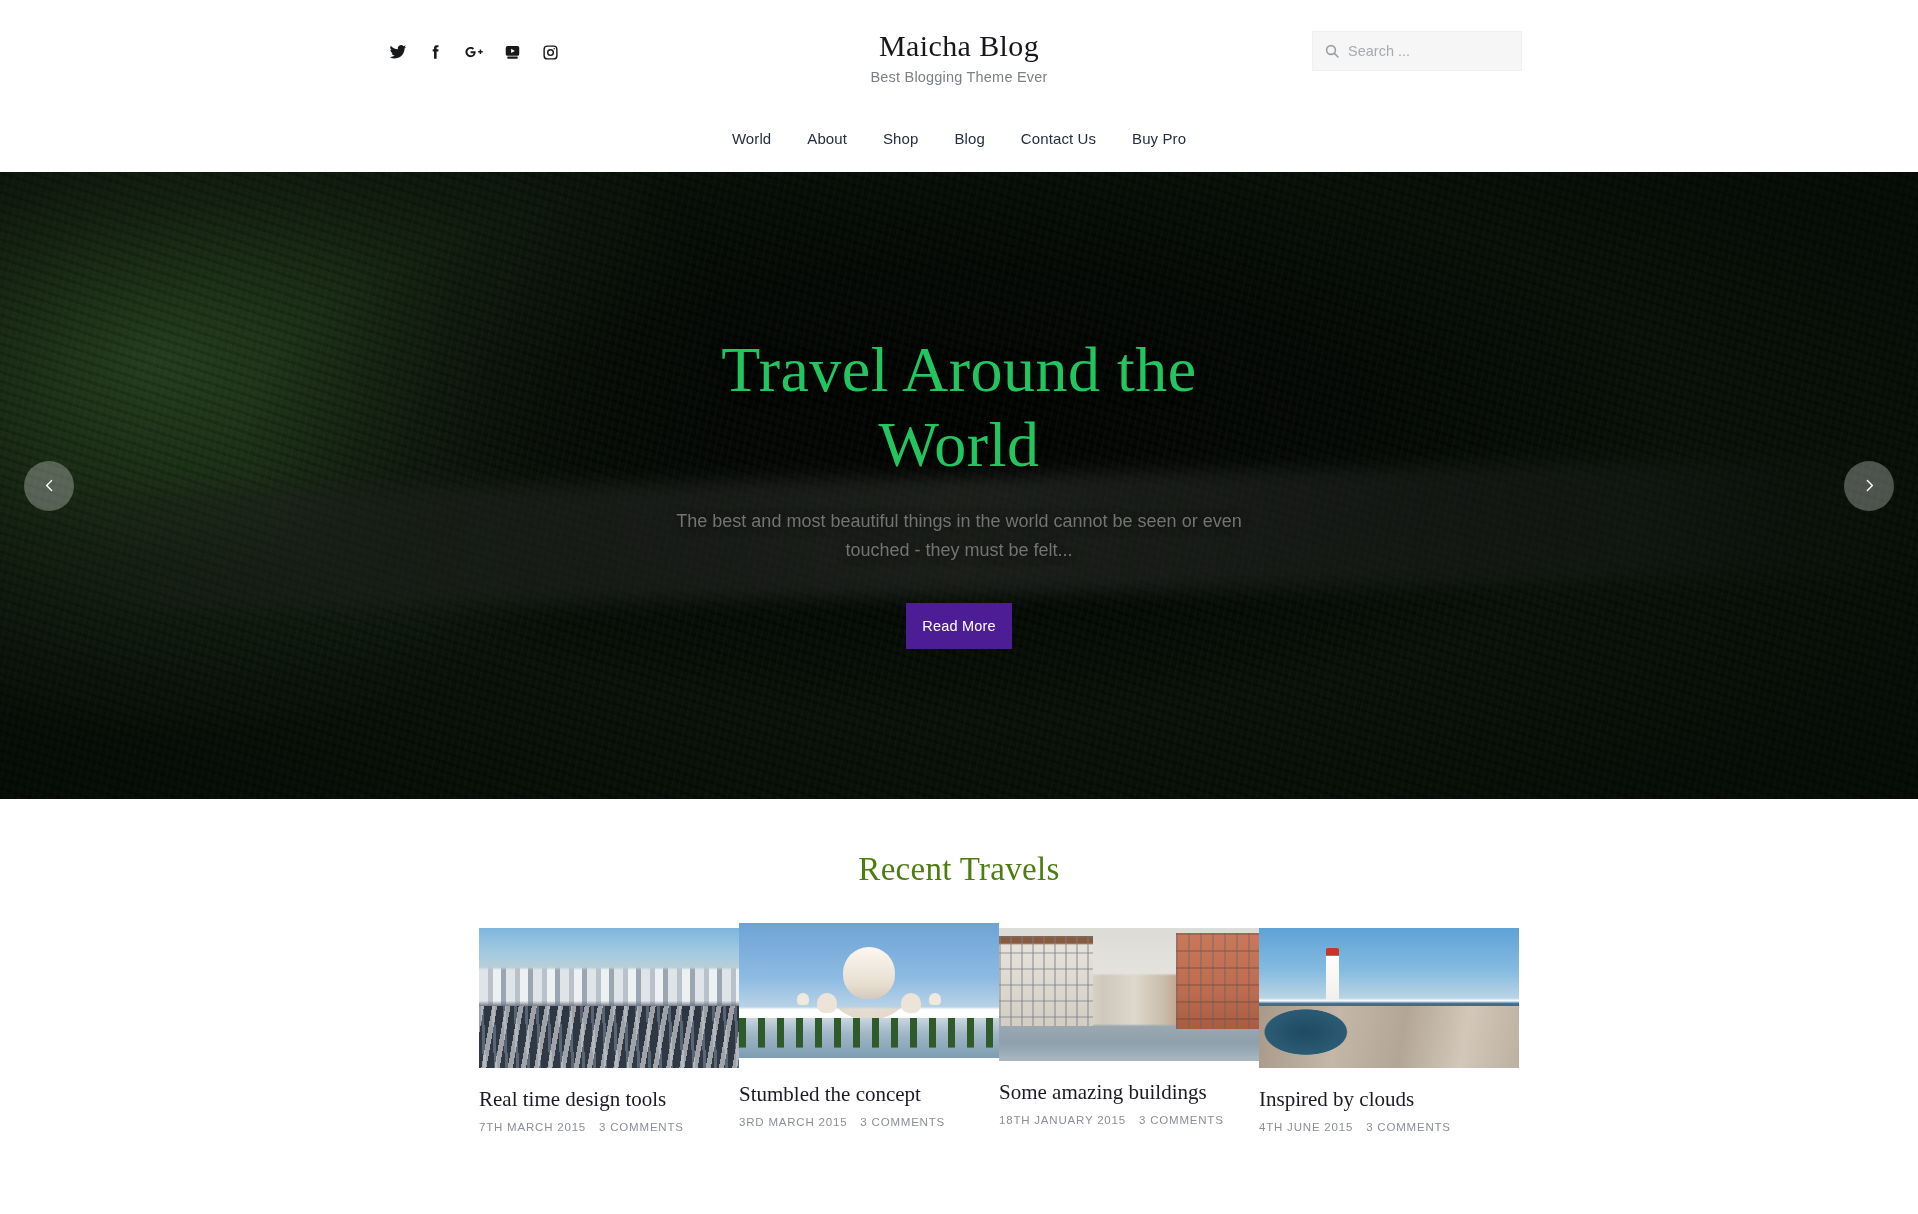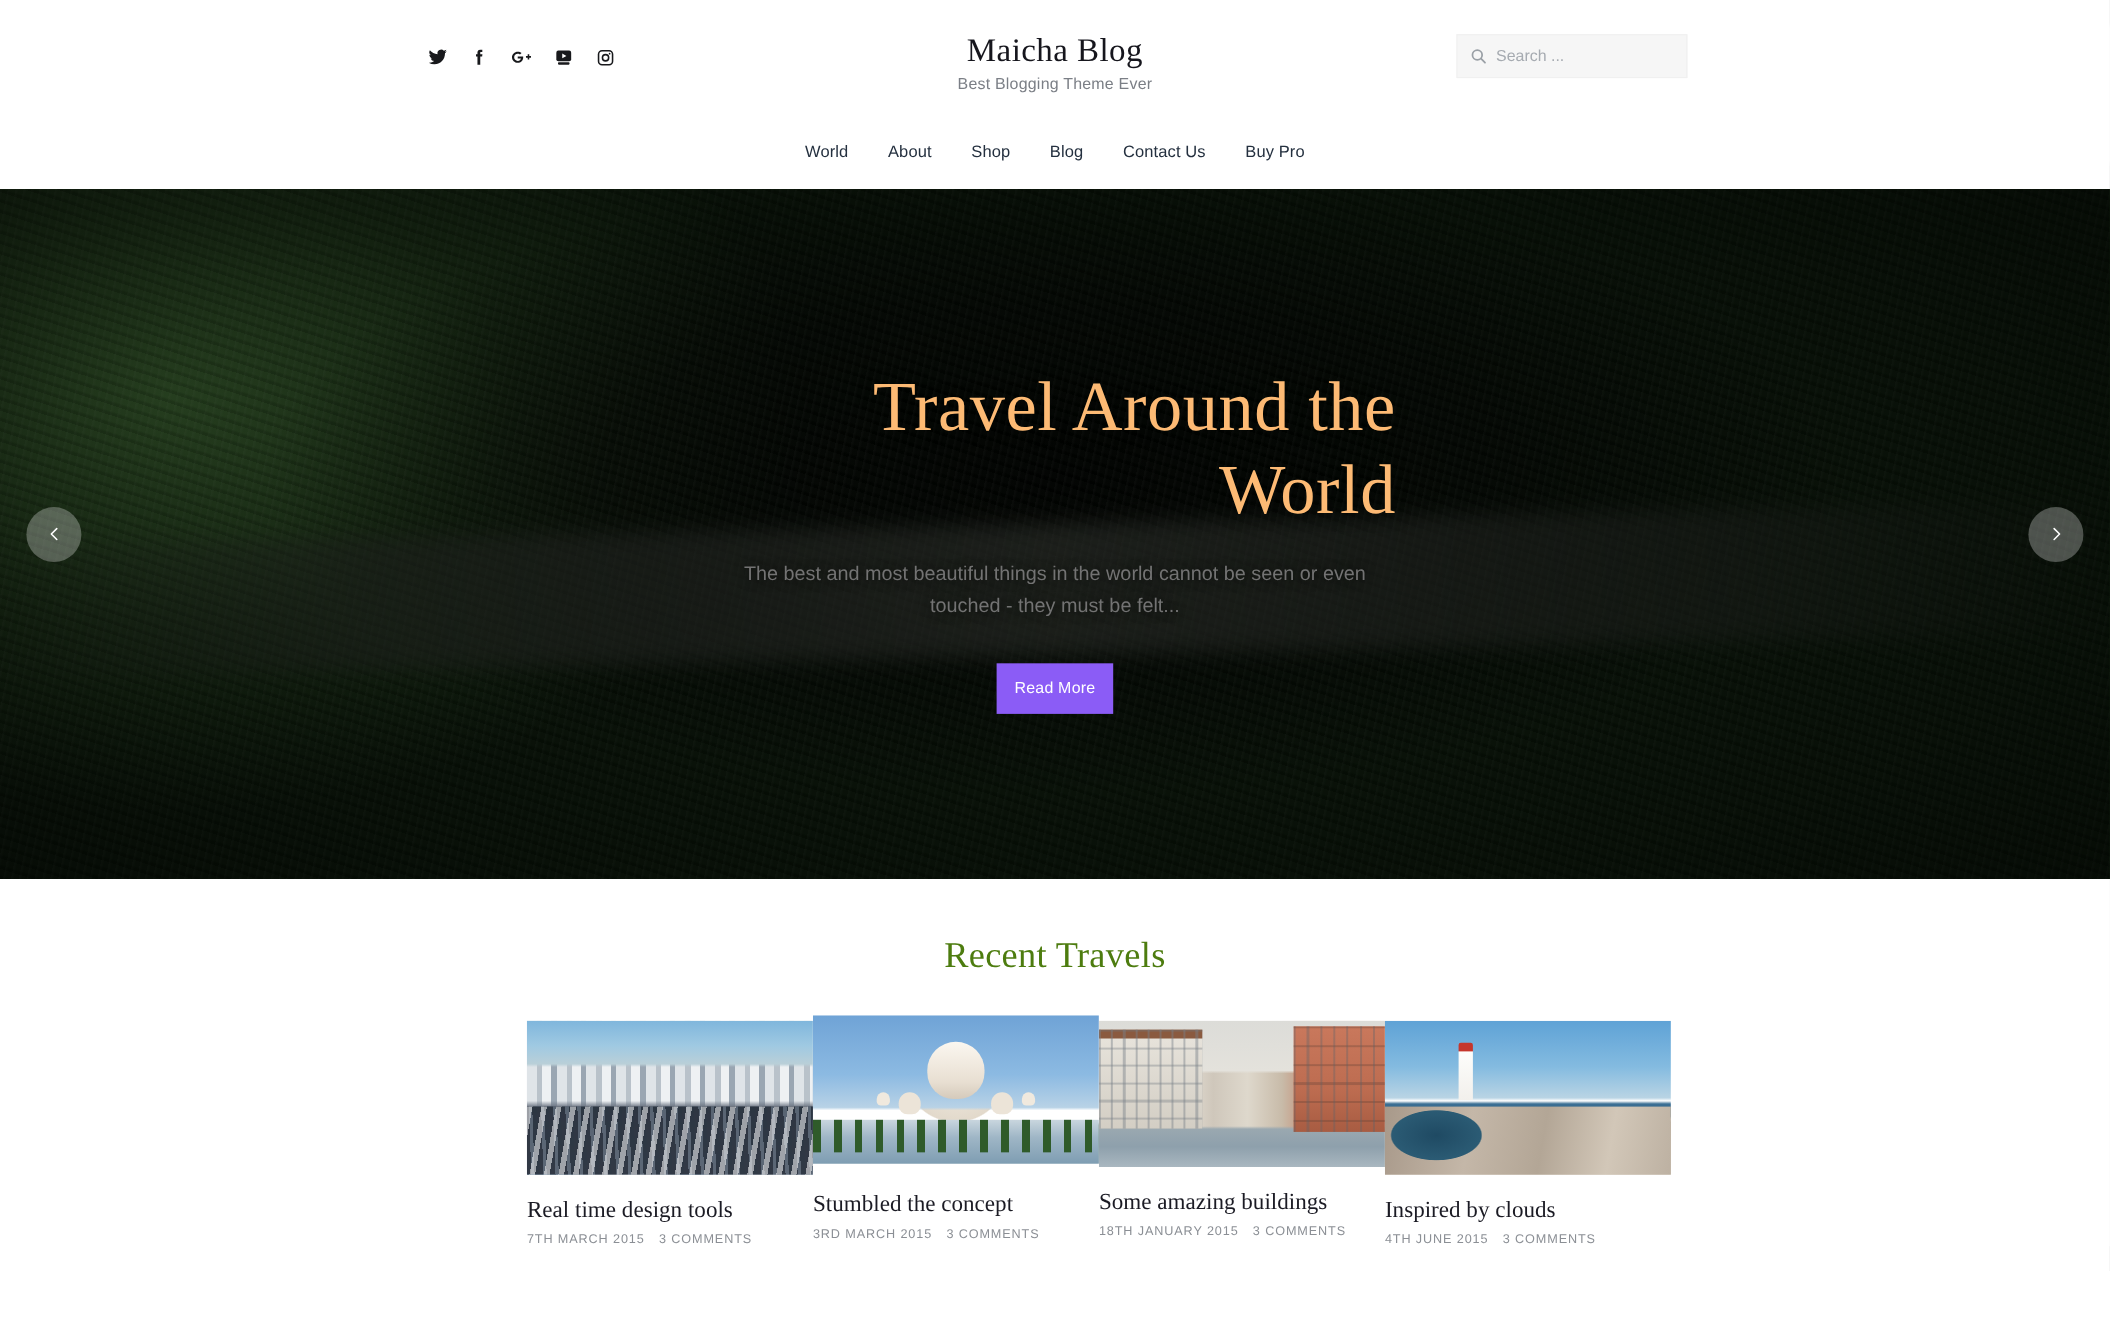--- a/index.html
+++ b/index.html
@@ -66,21 +66,21 @@
   .brand-tagline {
     margin-top: 5px;
     font-size: 14.5px;
     color: #7b7f86;
     letter-spacing: 0.2px;
     font-weight: 400;
   }
 
   .search-wrap {
     position: absolute;
-    right: 384px;
+    right: 396px;
     top: 31px;
     width: 210px;
   }
   .search-box {
     position: relative;
     width: 100%;
     height: 40px;
     background: #f6f6f6;
     border: 1px solid #f0f0f0;
   }
@@ -182,38 +182,37 @@
     align-items: center;
     justify-content: center;
     text-align: center;
     padding-top: 10px;
   }
   .hero-title {
     font-family: "Liberation Serif", serif;
     font-weight: 400;
     font-size: 64px;
     line-height: 1.18;
-    color: #fdba74;
+    color: #22c55e;
     max-width: 620px;
     letter-spacing: 0.5px;
     text-shadow: 0 2px 14px rgba(0,0,0,0.5);
-    text-align: right;
   }
   .hero-desc {
     margin-top: 24px;
     font-size: 18px;
     line-height: 1.62;
     color: #737373;
     max-width: 620px;
     text-shadow: 0 1px 10px rgba(0,0,0,0.55);
   }
   .hero-btn {
     margin-top: 38px;
     display: inline-block;
-    background: #8b5cf6;
+    background: #4c1d95;
     color: #ffffff;
     border: 0;
     font-family: "Liberation Sans", sans-serif;
     font-size: 14.5px;
     padding: 15px 16px;
     cursor: pointer;
     letter-spacing: 0.2px;
   }
 
   .slider-arrow {

